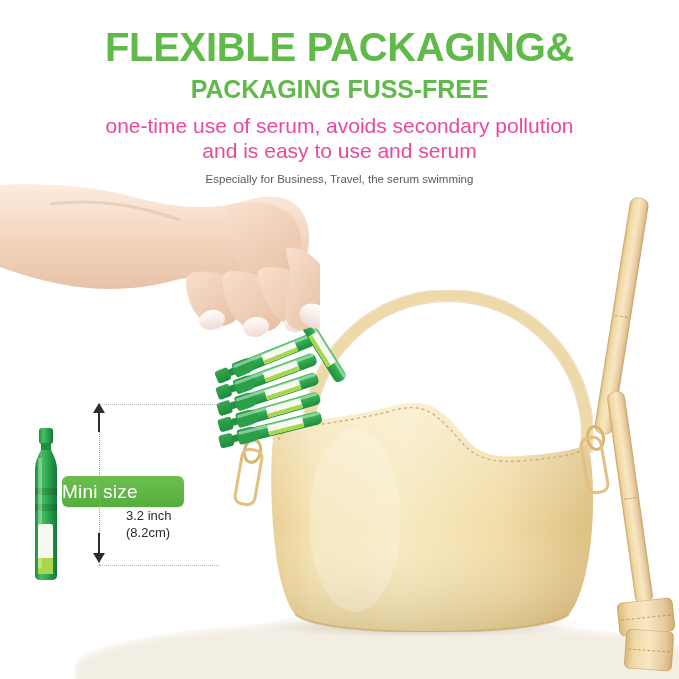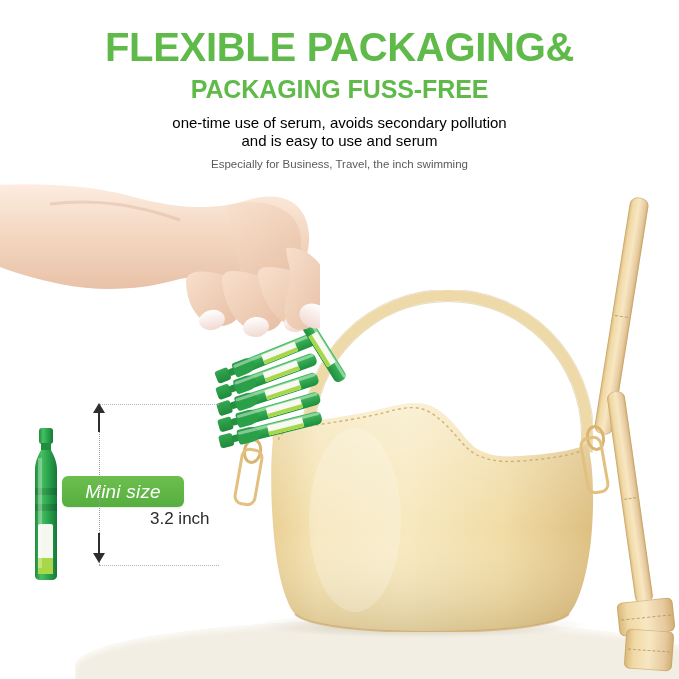--- a/index.html
+++ b/index.html
@@ -7,21 +7,21 @@
        font-family:"Liberation Sans", sans-serif;
        -webkit-font-smoothing:antialiased;}
   #stage{position:relative;width:679px;height:679px;background:#ffffff;overflow:hidden;}
 
   
   .hdr{position:absolute;left:0;top:0;width:679px;text-align:center;}
   .h1{font-size:40px;font-weight:bold;letter-spacing:-0.3px;
       color:#5fba4a;line-height:1.0;margin-top:27px;}
   .h2{font-size:25px;font-weight:bold;letter-spacing:-0.1px;
       color:#5fba4a;line-height:1.0;margin-top:10px;}
-  .sub{font-size:15px;color:#000000;line-height:1.18;margin-top:12px;}
+  .sub{font-size:21px;color:#ec4899;line-height:1.18;margin-top:12px;}
   .sub2{font-size:11.5px;color:#5a5a5a;line-height:1.2;margin-top:9px;}
 
   
   .abs{position:absolute;}
 
   
   #table{left:75px;top:620px;width:640px;height:150px;
          background:#f3eee3;border-radius:50%/46px;
          box-shadow:inset 0 3px 6px rgba(255,255,255,.8);}
   #table-shadow{left:250px;top:612px;width:340px;height:26px;
@@ -83,48 +83,48 @@
       background:#a8d84a;}
   .amp .shine{position:absolute;left:20px;top:1px;width:84px;height:3px;
       background:rgba(255,255,255,.42);border-radius:2px;}
 
   
   #vial{left:32px;top:428px;width:28px;height:152px;}
   #vial svg{display:block;}
 
   #badge{left:62px;top:476px;width:122px;height:31px;
       background:linear-gradient(180deg,#6cbf4e,#56ae3e);
-      border-radius:6px;display:flex;align-items:center;justify-content:center;
-      box-shadow:0 1px 2px rgba(0,0,0,.10);font-style:italic;}
+      border-radius:6px;display:flex;align-items:center;justify-content:flex-start;
+      box-shadow:0 1px 2px rgba(0,0,0,.10);}
   #badge span{color:#fff;font-size:19px;font-weight:normal;letter-spacing:.2px;}
 
   #dimline{left:99px;top:405px;width:1px;height:160px;
       border-left:1px dotted #9a9a9a;}
   .arrowhead{position:absolute;left:93px;width:0;height:0;
       border-left:6px solid transparent;border-right:6px solid transparent;}
   #arr-up{top:403px;border-bottom:10px solid #2d2d2d;}
   #arr-dn{top:553px;border-top:10px solid #2d2d2d;}
   #arr-stem-u{left:98px;top:410px;width:2px;height:22px;background:#2d2d2d;}
   #arr-stem-d{left:98px;top:533px;width:2px;height:22px;background:#2d2d2d;}
   #guide-top{left:99px;top:404px;width:120px;height:0;border-top:1px dotted #b4b4b4;}
   #guide-bot{left:99px;top:565px;width:120px;height:0;border-top:1px dotted #b4b4b4;}
   #dimtext{left:126px;top:508px;width:110px;color:#2b2b2b;
-      font-size:17px;line-height:1.28;margin-left:24px;}
+      font-size:13px;line-height:1.28;}
 </style>
 </head>
 <body>
 
 <div id="stage">
 
   <div class="hdr">
     <div class="h1">FLEXIBLE PACKAGING&amp;</div>
     <div class="h2">PACKAGING FUSS-FREE</div>
     <div class="sub">one-time use of serum, avoids secondary pollution</div>
     <div class="sub" style="margin-top:0">and is easy to use and serum</div>
-    <div class="sub2">Especially for Business, Travel, the inch swimming</div>
+    <div class="sub2">Especially for Business, Travel, the serum swimming</div>
   </div>
 
   <div class="abs" id="table"></div>
   <div class="abs" id="table-shadow"></div>
 
   <div class="abs strap" id="strap-top">
       <i class="stitch"></i>
     </div>
   <div class="abs strap" id="strap-mid">
       <i class="stitch"></i>
@@ -309,15 +309,16 @@
   <div class="abs" id="guide-top"></div>
   <div class="abs" id="guide-bot"></div>
   <div class="abs" id="dimline"></div>
   <div class="abs arrowhead" id="arr-up"></div>
   <div class="abs" id="arr-stem-u"></div>
   <div class="abs arrowhead" id="arr-dn"></div>
   <div class="abs" id="arr-stem-d"></div>
 
   <div class="abs" id="dimtext">
     <div>3.2 inch</div>
+    <div>(8.2cm)</div>
   </div>
 
 </div>
 
 </body></html>

